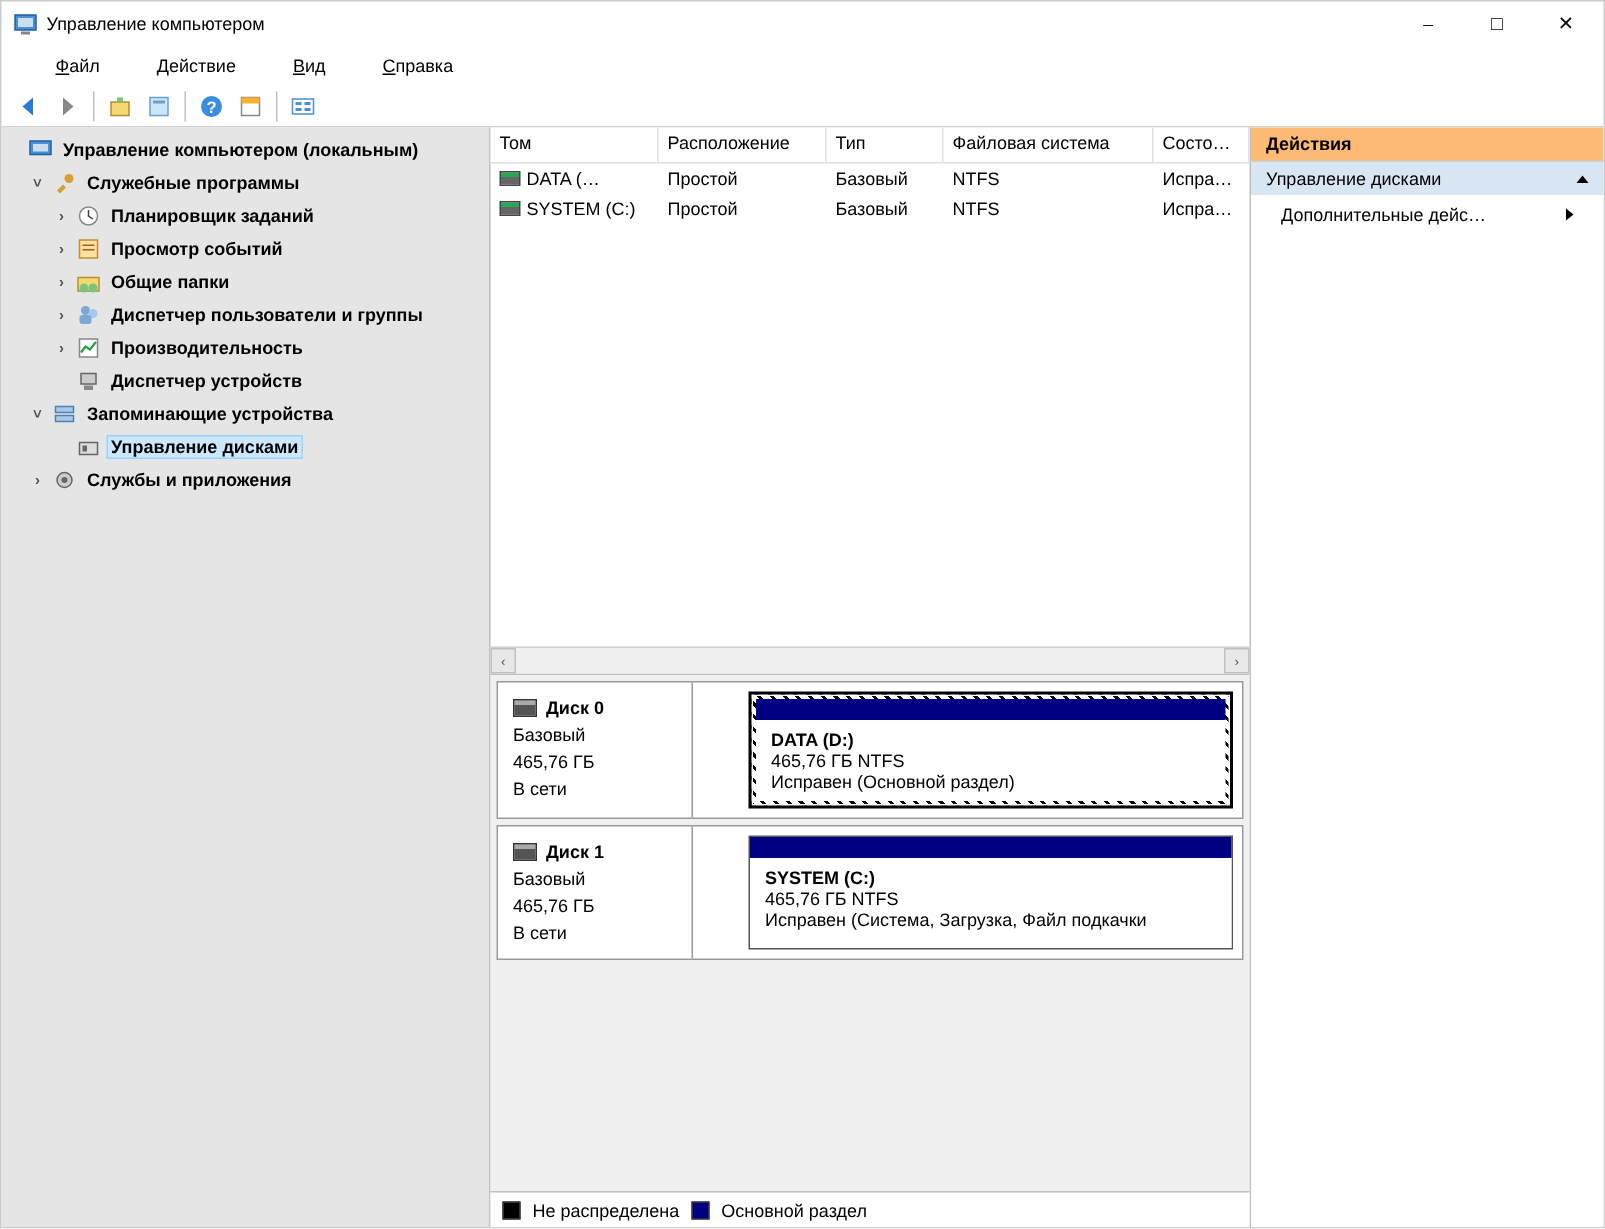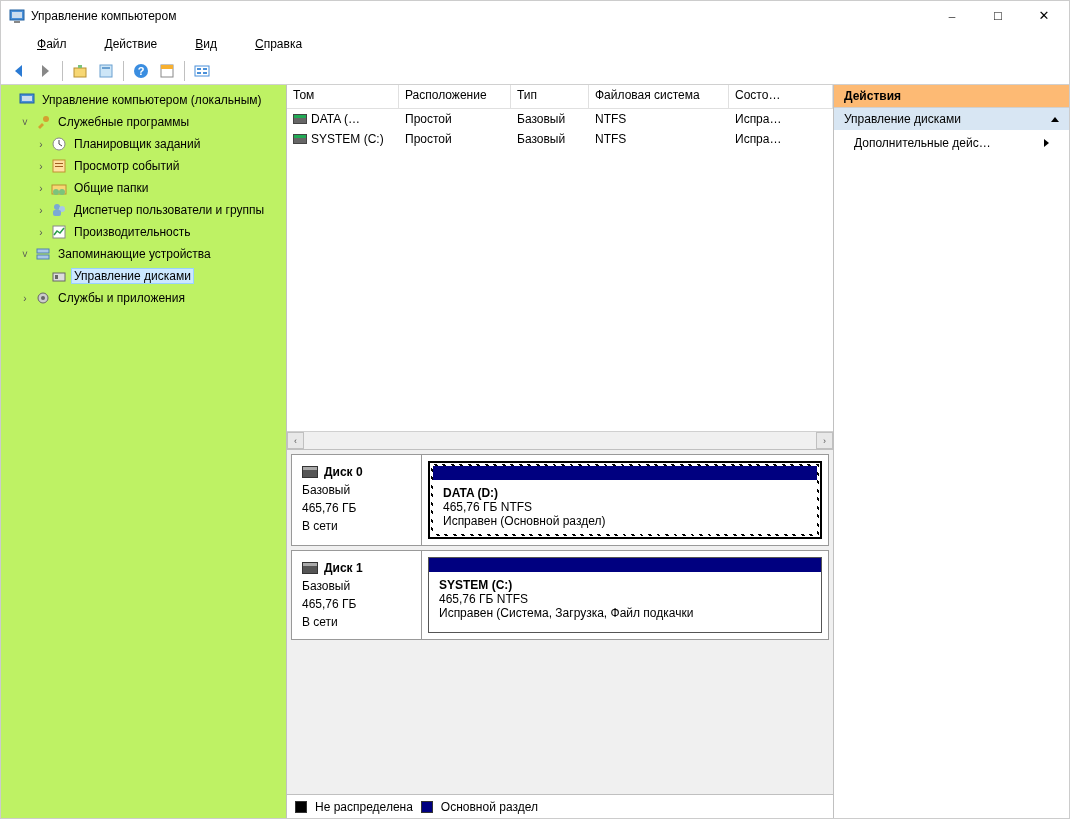--- a/index.html
+++ b/index.html
@@ -10,38 +10,38 @@
 .titlebar .title { flex: 1; font-size: 12px; }
 .titlebar .controls { display: flex; }
 .titlebar .controls div { width: 46px; height: 30px; display: flex; align-items: center; justify-content: center; font-size: 13px; font-family: "Segoe UI Symbol"; }
 .menubar { display: flex; gap: 2px; padding: 2px 8px; height: 26px; align-items: center; }
 .menubar .item { padding: 2px 8px; font-size: 12px; margin-left: 20px; }
 .menubar .item u { text-decoration: underline; }
 .toolbar { display: flex; align-items: center; height: 28px; padding: 2px 6px; gap: 2px; border-bottom: 1px solid #d0d0d0; }
 .toolbar .btn { width: 24px; height: 22px; display: flex; align-items: center; justify-content: center; border: 1px solid transparent; }
 .toolbar .sep { width: 1px; height: 20px; background: #c0c0c0; margin: 0 3px; }
 .content { flex: 1; display: flex; min-height: 0; }
-.tree-panel { width: 286px; border-right: 1px solid #c0c0c0; padding: 4px 2px; background: #bef264; overflow: auto; }
+.tree-panel { width: 326px; border-right: 1px solid #c0c0c0; padding: 4px 2px; background: #e5e5e5; overflow: auto; font-weight: bold; }
 .tree-node { display: flex; align-items: center; height: 22px; padding-left: 4px; white-space: nowrap; }
 .tree-node .expander { width: 12px; text-align: center; color: #555; font-size: 10px; cursor: pointer; }
 .tree-node .nicon { width: 16px; height: 16px; margin: 0 4px; flex-shrink: 0; }
 .tree-node .label { padding: 1px 3px; }
 .tree-node.selected .label { background: #cce8ff; border: 1px solid #99d1ff; padding: 0 2px; }
 .center-panel { flex: 1; display: flex; flex-direction: column; border-right: 1px solid #c0c0c0; min-width: 0; }
 .volume-list { display: flex; flex-direction: column; height: 365px; border-bottom: 1px solid #c0c0c0; }
 .vol-header { display: flex; border-bottom: 1px solid #e0e0e0; background: #fff; height: 24px; }
 .vol-header .col { padding: 3px 6px; border-right: 1px solid #e0e0e0; font-size: 12px; overflow: hidden; white-space: nowrap; }
 .vol-row { display: flex; height: 20px; align-items: center; }
 .vol-row .cell { padding: 1px 6px; overflow: hidden; white-space: nowrap; display: flex; align-items: center; }
 .vol-row .vicon { width: 14px; height: 10px; background: linear-gradient(#2a5 0 40%, #666 40% 100%); margin-right: 4px; border: 1px solid #444; }
 .hscroll { display: flex; align-items: center; height: 18px; background: #f0f0f0; border-top: 1px solid #d0d0d0; }
 .hscroll .arrow { width: 17px; height: 17px; background: #e8e8e8; border: 1px solid #c0c0c0; display: flex; align-items: center; justify-content: center; font-size: 9px; color: #555; }
 .hscroll .track { flex: 1; }
 .disk-map { flex: 1; overflow: auto; background: #f0f0f0; padding: 0; }
-.disk-block { display: flex; background: #fff; margin: 4px; border: 1px solid #999; }
+.disk-block { display: flex; background: #fff; margin: 4px; border: 1px solid #999; gap: 31px; }
 .disk-info { width: 130px; padding: 8px 10px; border-right: 1px solid #999; }
 .disk-info .dname { font-weight: bold; display: flex; align-items: center; }
 .disk-info .dicon { width: 16px; height: 12px; background: linear-gradient(#aaa 0 30%, #555 30% 100%); margin-right: 6px; border: 1px solid #333; }
 .disk-info div { line-height: 18px; }
 .partition { flex: 1; margin: 6px; border: 1px solid #555; display: flex; flex-direction: column; }
 .partition.selected { border: 2px solid #000; box-shadow: 0 0 0 1px #fff inset; background-image: repeating-linear-gradient(45deg, #000 0 2px, #fff 2px 6px); padding: 3px; }
 .partition .stripe { height: 14px; background: #000080; }
 .partition .pbody { background: #fff; padding: 6px 10px; flex: 1; }
 .partition .pname { font-weight: bold; }
 .legend { display: flex; align-items: center; gap: 8px; padding: 4px 8px; background: #fff; border-top: 1px solid #c0c0c0; height: 24px; }
@@ -199,20 +199,30 @@
       <div class="tree-node" style="padding-left:32px">
         <span class="expander">›</span>
         <span class="nicon">
             <svg width="16" height="16">
               <rect x="2" y="2" width="12" height="12" fill="#fff" stroke="#888"></rect>
               <path d="M3 11 L6 7 L9 9 L13 4" stroke="#2a9d4a" fill="none" stroke-width="1.5"></path>
             </svg>
           </span>
         <span class="label">Производительность</span>
       </div>
+      <div class="tree-node" style="padding-left:32px">
+        <span class="expander"></span>
+        <span class="nicon">
+            <svg width="16" height="16">
+              <rect x="3" y="3" width="10" height="7" fill="#ccc" stroke="#666"></rect>
+              <rect x="5" y="11" width="6" height="3" fill="#888"></rect>
+            </svg>
+          </span>
+        <span class="label">Диспетчер устройств</span>
+      </div>
       <div class="tree-node" style="padding-left:16px">
         <span class="expander">˅</span>
         <span class="nicon">
             <svg width="16" height="16">
               <rect x="2" y="3" width="12" height="4" fill="#a8c8e8" stroke="#5080b0"></rect>
               <rect x="2" y="9" width="12" height="4" fill="#a8c8e8" stroke="#5080b0"></rect>
             </svg>
           </span>
         <span class="label">Запоминающие устройства</span>
       </div>

